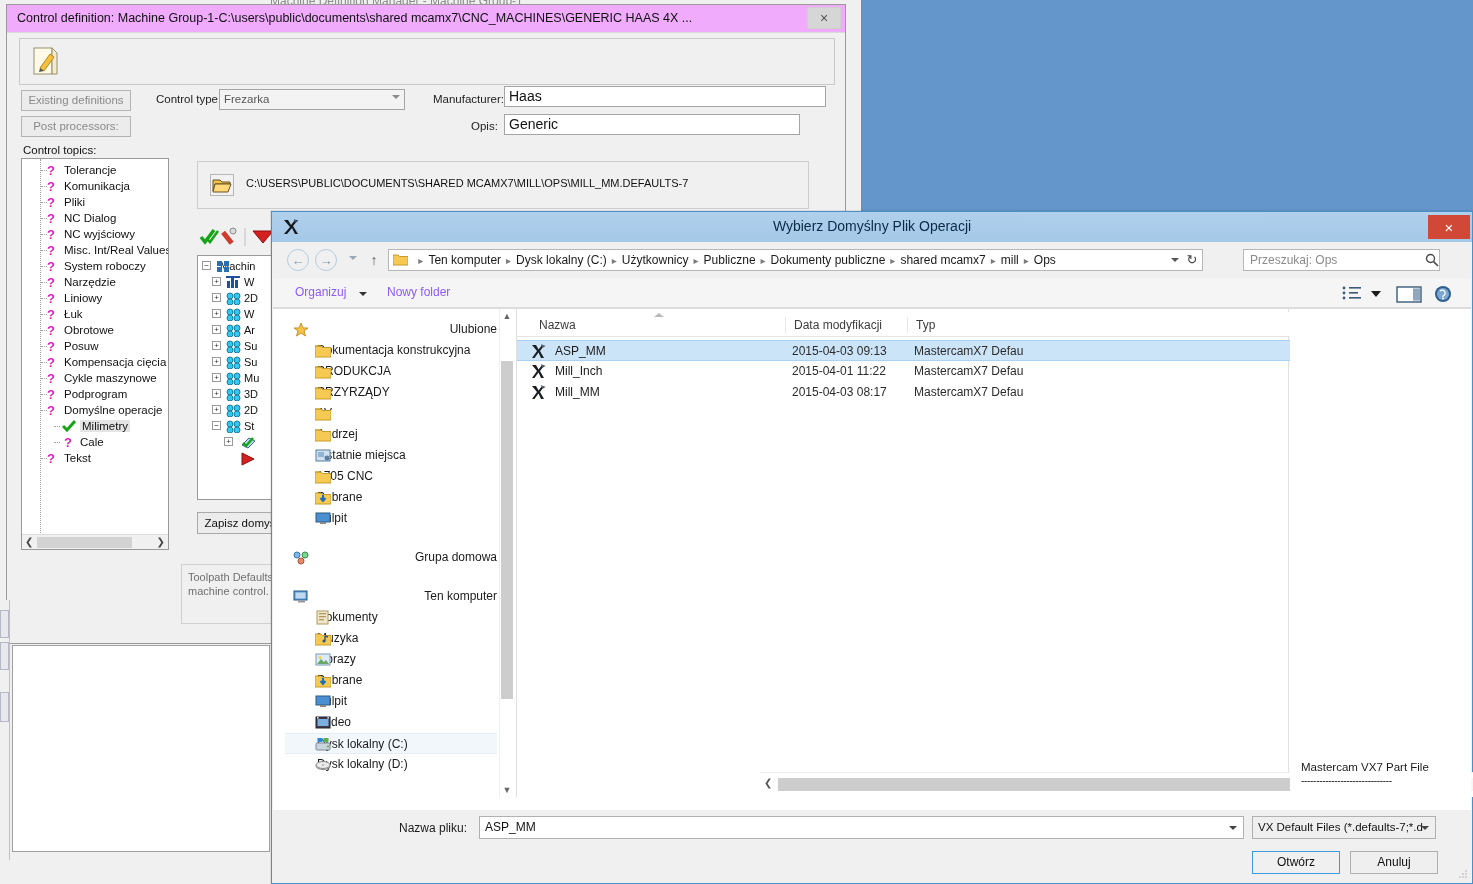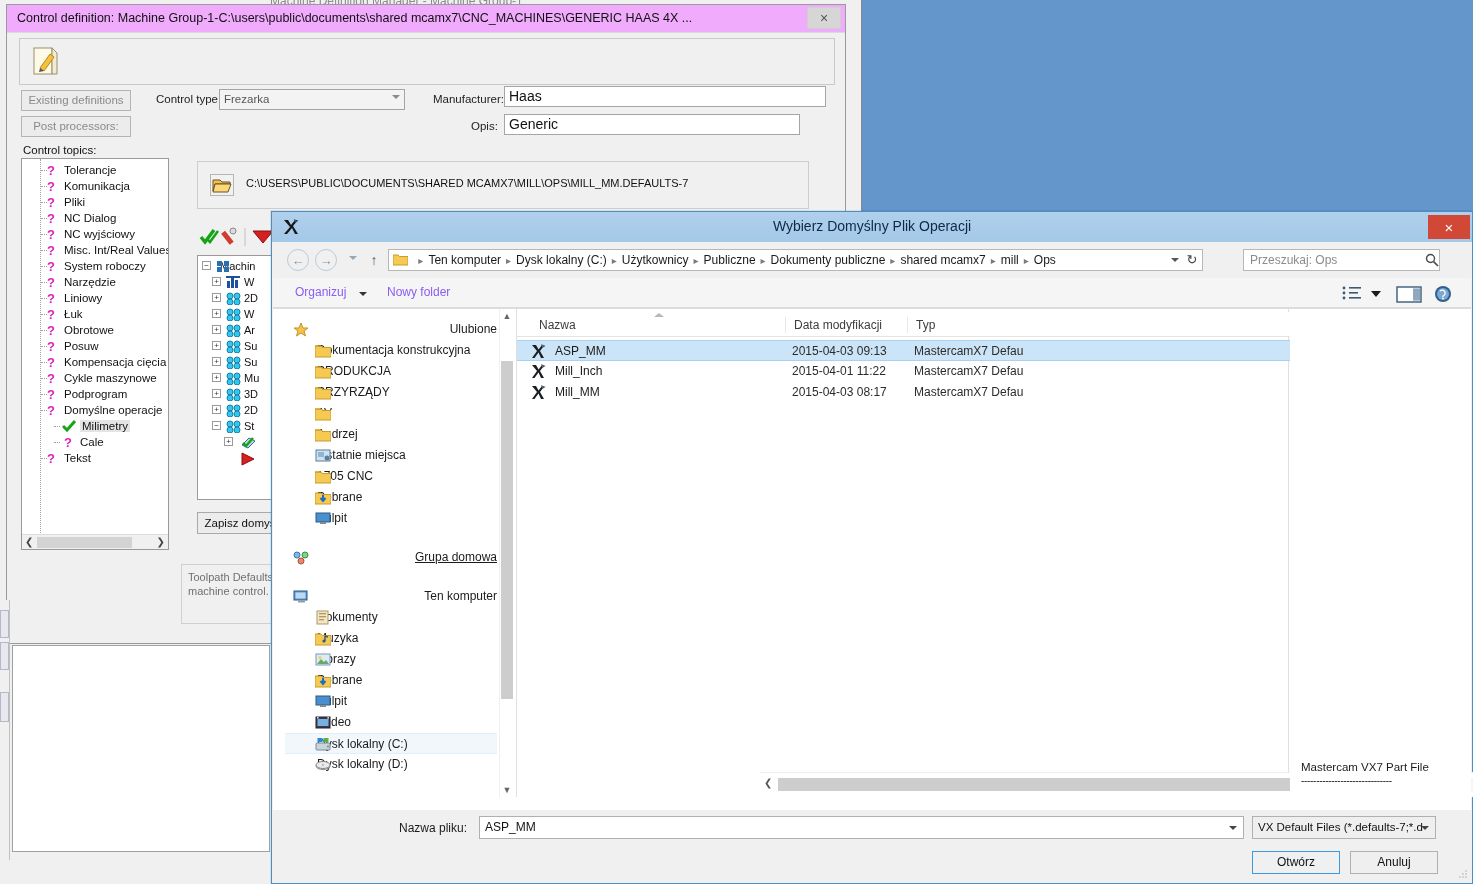--- a/index.html
+++ b/index.html
@@ -721,21 +721,21 @@
                   </svg></span><span>1705 CNC</span></div>
               <div class="nav-item"><span class="ni-ico" style="left:30px"><svg viewBox="0 0 16 15" width="16" height="15">
                     <path d="M0 3 h6 l1.5 1.5 H16 V14 H0 Z" fill="#f5c952" stroke="#c79c2a"></path>
                     <path d="M8 5 v5 M5.5 8 L8 11 L10.5 8" stroke="#1f6fc0" stroke-width="2" fill="none"></path>
                   </svg></span><span>Pobrane</span></div>
               <div class="nav-item"><span class="ni-ico" style="left:30px"><svg viewBox="0 0 16 15" width="16" height="15">
                     <rect x="1" y="2" width="14" height="9" fill="#4a8fd0" stroke="#2a5a86"></rect>
                     <rect x="5" y="11" width="6" height="2" fill="#8a8a8a"></rect>
                   </svg></span><span>Pulpit</span></div>
               <div style="height: 18px;"></div>
-              <div class="nav-item root" style="padding-left: 30px; text-decoration: underline;"><span class="ni-ico" style="left:8px"><svg viewBox="0 0 16 15" width="16" height="15">
+              <div class="nav-item root" style="padding-left: 30px;"><span class="ni-ico" style="left:8px"><svg viewBox="0 0 16 15" width="16" height="15">
                     <circle cx="4" cy="5" r="3" fill="#7ab8e8" stroke="#3a78a8"></circle>
                     <circle cx="12" cy="5" r="3" fill="#7ad88a" stroke="#3a8a4a"></circle>
                     <circle cx="8" cy="11" r="3" fill="#e88a6a" stroke="#a8503a"></circle>
                   </svg></span><span>Grupa domowa</span></div>
               <div style="height: 18px;"></div>
               <div class="nav-item root" style="padding-left: 30px;"><span class="ni-ico" style="left:8px"><svg viewBox="0 0 16 15" width="16" height="15">
                     <rect x="1" y="2" width="13" height="9" fill="#5a9ad8" stroke="#2a5a86"></rect>
                     <rect x="2.5" y="3.5" width="10" height="6" fill="#bcd9ef"></rect>
                     <rect x="5" y="11.5" width="7" height="2" fill="#9a9a9a"></rect>
                   </svg></span><span>Ten komputer</span></div>

